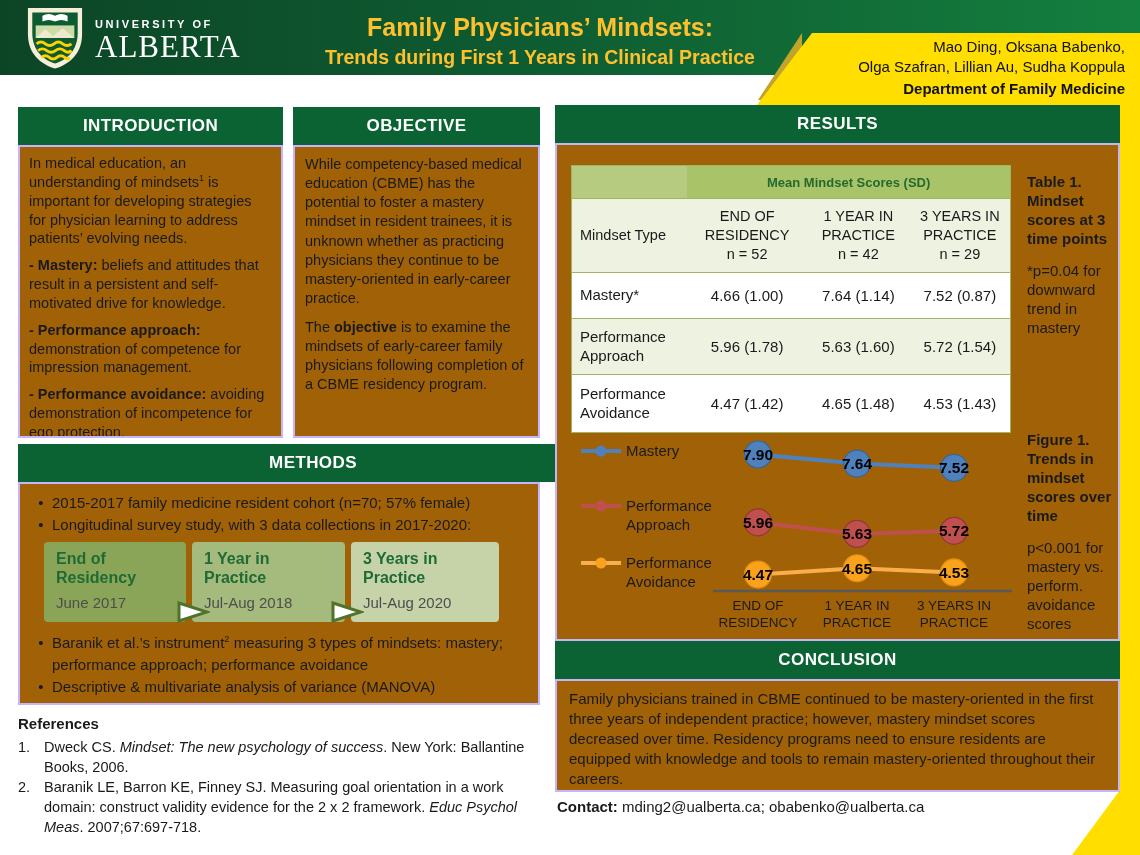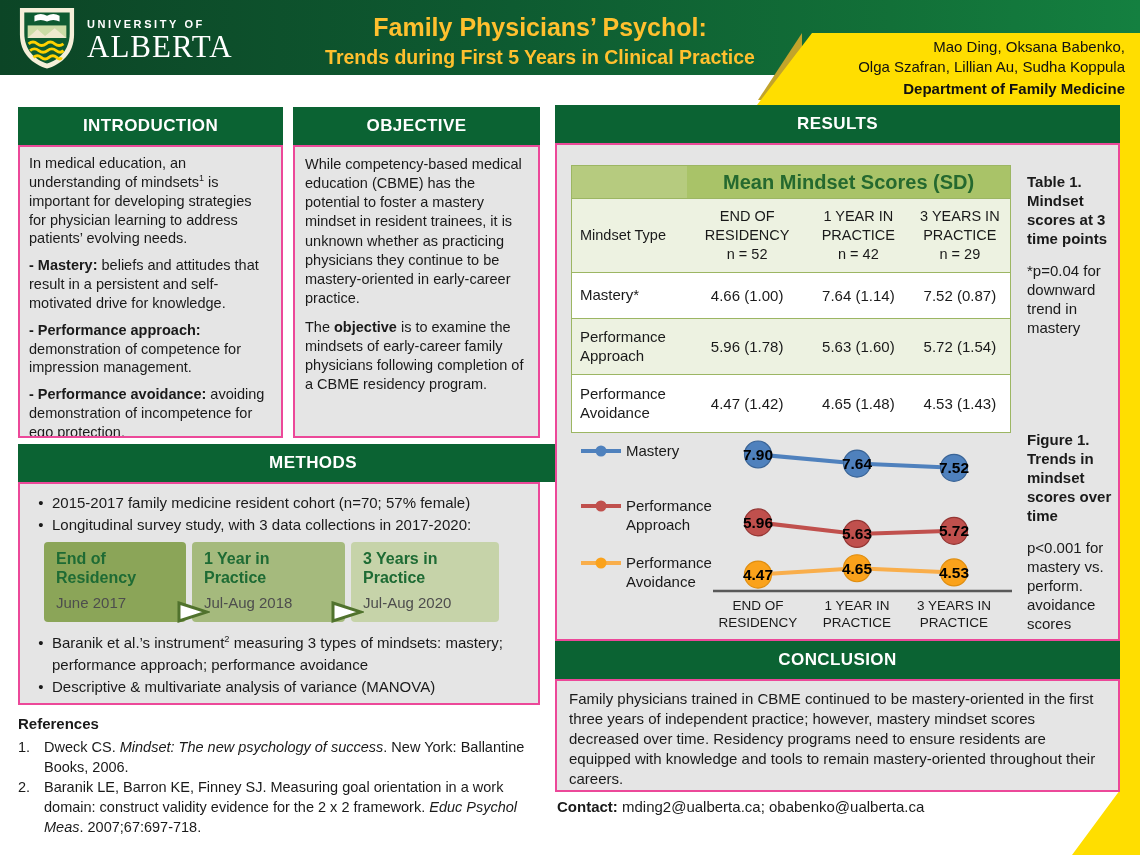--- a/index.html
+++ b/index.html
@@ -8,35 +8,35 @@
   .abs { position:absolute; }
   .poster { position:relative; width:1140px; height:855px; background:#fff; }
 
   
   .banner { left:0; top:0; width:1140px; height:75px;
     background:linear-gradient(90deg,#0c4526 0%,#0e5b31 45%,#127038 78%,#148040 100%); z-index:0; }
   .yellow-band { left:0; top:0; width:1140px; height:855px; background:#FFDE00; z-index:2;
     clip-path:polygon(812px 33px,1140px 33px,1140px 855px,1072px 855px,1120px 790px,1120px 105px,757px 105px); }
   .gold-accent { left:0; top:0; width:1140px; height:855px; background:#C2A42B; z-index:1;
     clip-path:polygon(802px 33px,758px 100px,802px 100px); }
-  .logo { left:18px; top:6px; display:flex; align-items:center; gap:11px; z-index:3; }
+  .logo { left:26px; top:6px; display:flex; align-items:center; gap:11px; z-index:3; }
   .logo-text1 { color:#fff; font-weight:bold; font-size:11px; letter-spacing:2.6px; margin-bottom:1px; }
   .logo-text2 { color:#fff; font-family:"Liberation Serif", serif; font-size:31px; letter-spacing:1px; line-height:1; }
   .title-block { left:295px; top:12px; width:490px; text-align:center; z-index:3; }
   .title-main { color:#FFC02E; font-weight:bold; font-size:25px; line-height:1.2; }
   .title-sub  { color:#FFC02E; font-weight:bold; font-size:19.5px; margin-top:4px; }
   .authors { left:700px; top:37px; width:425px; text-align:right; z-index:3;
     font-size:15px; line-height:1.3; color:#111; }
   .department { left:700px; top:80px; width:425px; text-align:right; z-index:3;
     font-size:15px; font-weight:bold; color:#111; }
 
   
   .ph { background:#0B6333; color:#fff; font-weight:bold; font-size:17px; letter-spacing:.4px;
     display:flex; align-items:center; justify-content:center; z-index:3; }
-  .pb { background:#e5e5e5; border:2px solid #ec4899; z-index:3; }
+  .pb { background:#a16207; border:2px solid #c4b5fd; z-index:3; }
 
   .intro-body { padding:7px 9px; font-size:14.5px; line-height:1.3; overflow:hidden; }
   .intro-body p { margin-bottom:8px; }
   .obj-body { padding:8px 10px; font-size:14.5px; line-height:1.32; overflow:hidden; }
   .obj-body p { margin-bottom:10px; }
 
   .methods-body { padding:8px 10px; position:relative; font-size:15px; line-height:1.45; overflow:hidden; }
   .bullet { display:flex; }
   .bullet .bdot { width:22px; flex:none; text-align:center; }
   .bullet .btxt { flex:1; }
@@ -58,21 +58,21 @@
   .it { font-style:italic; }
 
   
   .results-body { position:absolute; padding:0; }
   table.mtable { border-collapse:collapse; position:absolute; left:14px; top:20px; width:440px;
     font-size:14.5px; }
   .mtable td { border-top:1.5px solid #9CB663; vertical-align:middle; }
   .mtable tr:first-child td { border-top:1.5px solid #9CB663; }
   .mtable { border:1.5px solid #9CB663; }
   .band-left { background:#B6CB7F; width:116px; height:33px; }
-  .band-main { background:#A9C368; color:#25692F; font-weight:bold; font-size:20px; text-align:center; height:33px; }
+  .band-main { background:#A9C368; color:#25692F; font-weight:bold; font-size:13px; text-align:center; height:33px; }
   .hrow td { background:#EDF2E1; height:74px; text-align:center; font-size:14.5px; line-height:1.3; }
   .hrow td:first-child { text-align:left; padding-left:8px; }
   .drow td { text-align:center; font-size:15px; }
   .drow td:first-child { text-align:left; padding-left:8px; line-height:1.25; }
   .row-w td { background:#fff; }
   .row-t td { background:#EDF2E1; }
   .note { position:absolute; left:470px; width:96px; font-size:15px; line-height:1.27; }
   .note .nb { font-weight:bold; margin-bottom:13px; }
   #figure-chart { position:absolute; left:8px; top:288px; width:460px; height:205px; }
 
@@ -104,22 +104,22 @@
         <path d="M16 53 Q20 49.5 24 53 T32 53 T40 53 T45 53" stroke="#FFD200" fill="none" stroke-width="3"></path>
       </svg>
     </span>
     <span>
       <div class="logo-text1">UNIVERSITY OF</div>
       <div class="logo-text2">ALBERTA</div>
     </span>
   </div>
 
   <div class="abs title-block">
-    <div class="title-main">Family Physicians’ Psychol:</div>
-    <div class="title-sub">Trends during First 5 Years in Clinical Practice</div>
+    <div class="title-main">Family Physicians’ Mindsets:</div>
+    <div class="title-sub">Trends during First 1 Years in Clinical Practice</div>
   </div>
 
   <div class="abs authors">
     <div>Mao Ding, Oksana Babenko,</div>
     <div>Olga Szafran, Lillian Au, Sudha Koppula</div>
   </div>
   <div class="abs department">Department of Family Medicine</div>
 
   <div class="abs ph" style="left:18px;top:107px;width:265px;height:38px;">INTRODUCTION</div>
   <div class="abs pb intro-body" style="left:18px;top:145px;width:265px;height:293px;">

